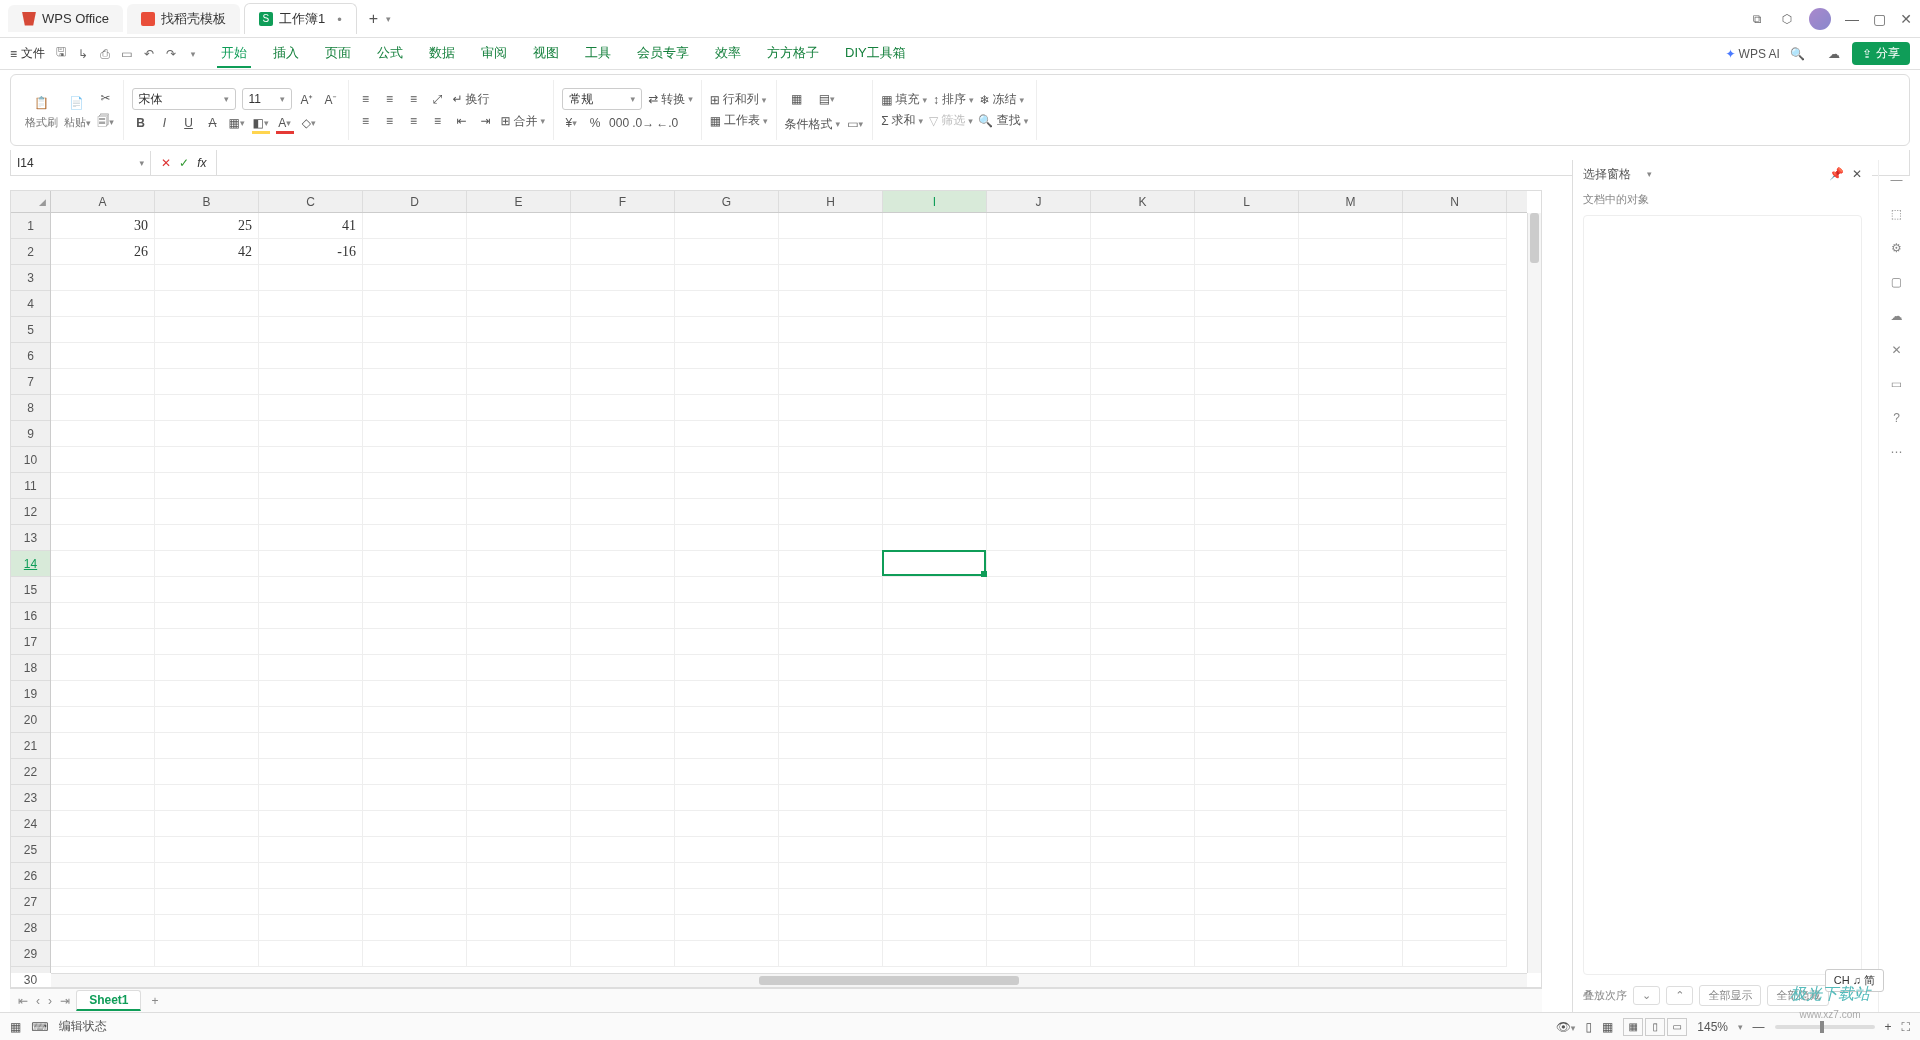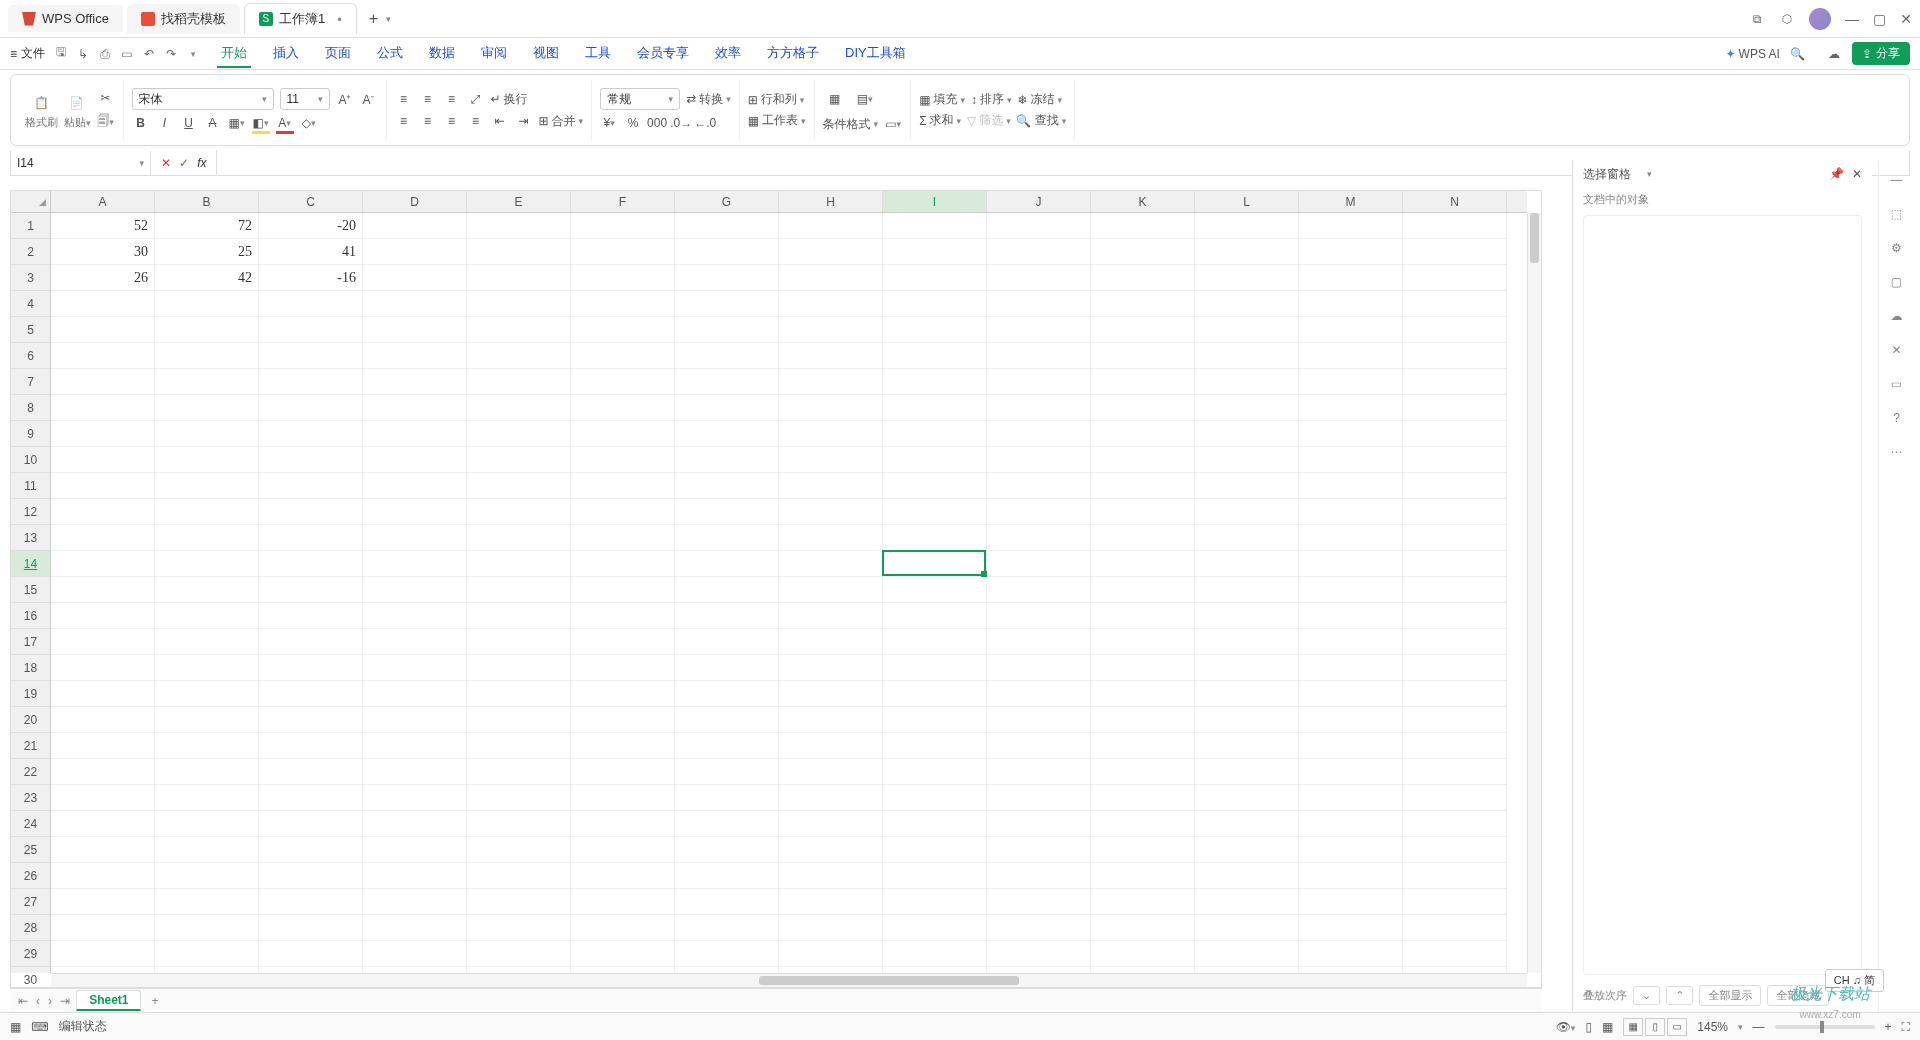--- a/index.html
+++ b/index.html
@@ -19,32 +19,32 @@
 .tb-icon { width: 16px; height: 16px; display: inline-flex; align-items: center; justify-content: center; cursor: pointer; }
 .avatar { width: 22px; height: 22px; border-radius: 50%; background: linear-gradient(135deg, #a8c, #88c); }
 .win-btn { font-size: 14px; cursor: pointer; }
 
 
 .menubar { height: 32px; display: flex; align-items: center; padding: 0 10px; gap: 0; border-bottom: 1px solid #e0e0e0; }
 .menu-file { display: flex; align-items: center; gap: 4px; margin-right: 8px; }
 .menu-qat { display: flex; gap: 6px; margin-right: 16px; }
 .qat-icon { width: 16px; height: 16px; display: inline-flex; align-items: center; justify-content: center; color: #666; cursor: pointer; }
 .menu-tabs { display: flex; gap: 18px; }
-.menu-tab { cursor: pointer; color: #1d4ed8; padding: 4px 4px; font-size: 13px; }
+.menu-tab { cursor: pointer; color: #15803d; padding: 4px 4px; font-size: 13px; }
 .menu-tab.active { color: #0f9d58; border-bottom: 2px solid #0f9d58; }
 .menu-right { margin-left: auto; display: flex; align-items: center; gap: 10px; }
 .share-btn { background: #0f9d58; color: #fff; padding: 3px 10px; border-radius: 4px; font-size: 12px; cursor: pointer; display:flex; align-items:center; gap:4px;}
 
 
 .ribbon { height: 72px; border: 1px solid #ddd; border-radius: 6px; margin: 4px 10px; display: flex; align-items: center; padding: 4px 6px; gap: 0; }
 .rgroup { display: flex; flex-direction: column; gap: 4px; padding: 0 8px; border-right: 1px solid #eee; height: 60px; justify-content: center; }
 .rrow { display: flex; align-items: center; gap: 6px; }
 .ricon { width: 18px; height: 18px; display: inline-flex; align-items: center; justify-content: center; color: #555; cursor: pointer; }
 .rlabel { font-size: 11px; color: #777; text-align: center; }
-.font-sel { width: 142px; height: 22px; border: 1px solid #ccc; border-radius: 3px; padding: 0 6px; font-size: 12px; display:flex; align-items:center; justify-content:space-between;}
+.font-sel { width: 104px; height: 22px; border: 1px solid #ccc; border-radius: 3px; padding: 0 6px; font-size: 12px; display:flex; align-items:center; justify-content:space-between;}
 .size-sel { width: 50px; height: 22px; border: 1px solid #ccc; border-radius: 3px; padding: 0 6px; font-size: 12px; display:flex; align-items:center; justify-content:space-between;}
 .dd-btn { display: inline-flex; align-items: center; gap: 3px; cursor: pointer; color: #555; font-size: 12px; white-space:nowrap;}
 .chev { font-size: 9px; color: #888; }
 
 
 .fbar { height: 26px; display: flex; align-items: center; margin: 0 10px; border: 1px solid #ddd; border-top: none; }
 .namebox { width: 140px; height: 24px; border-right: 1px solid #ddd; display: flex; align-items: center; justify-content: center; font-size: 12px; gap:6px; padding:0 6px;}
 .namebox span:first-child { flex:1; }
 .fbtns { display: flex; gap: 8px; padding: 0 10px; border-right: 1px solid #ddd; align-items: center; height: 100%; }
 .fx-input { flex: 1; padding: 0 6px; height: 100%; }
@@ -353,36 +353,20 @@
       <div class="rowhdr">24</div>
       <div class="rowhdr">25</div>
       <div class="rowhdr">26</div>
       <div class="rowhdr">27</div>
       <div class="rowhdr">28</div>
       <div class="rowhdr">29</div>
       <div class="rowhdr">30</div>
     </div>
   <div class="cells" id="cells">
       <div class="cellrow">
-        <div class="cell">52</div>
-        <div class="cell">72</div>
-        <div class="cell">-20</div>
-        <div class="cell"></div>
-        <div class="cell"></div>
-        <div class="cell"></div>
-        <div class="cell"></div>
-        <div class="cell"></div>
-        <div class="cell"></div>
-        <div class="cell"></div>
-        <div class="cell"></div>
-        <div class="cell"></div>
-        <div class="cell"></div>
-        <div class="cell"></div>
-      </div>
-      <div class="cellrow">
         <div class="cell">30</div>
         <div class="cell">25</div>
         <div class="cell">41</div>
         <div class="cell"></div>
         <div class="cell"></div>
         <div class="cell"></div>
         <div class="cell"></div>
         <div class="cell"></div>
         <div class="cell"></div>
         <div class="cell"></div>

